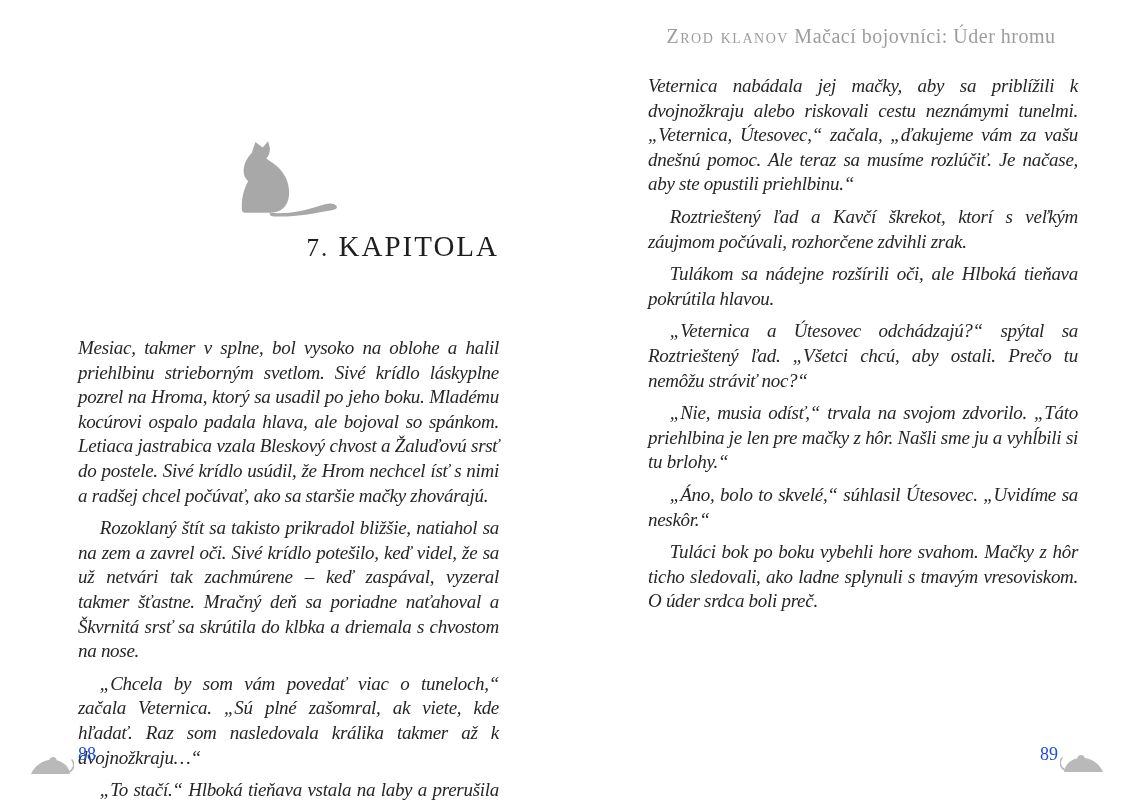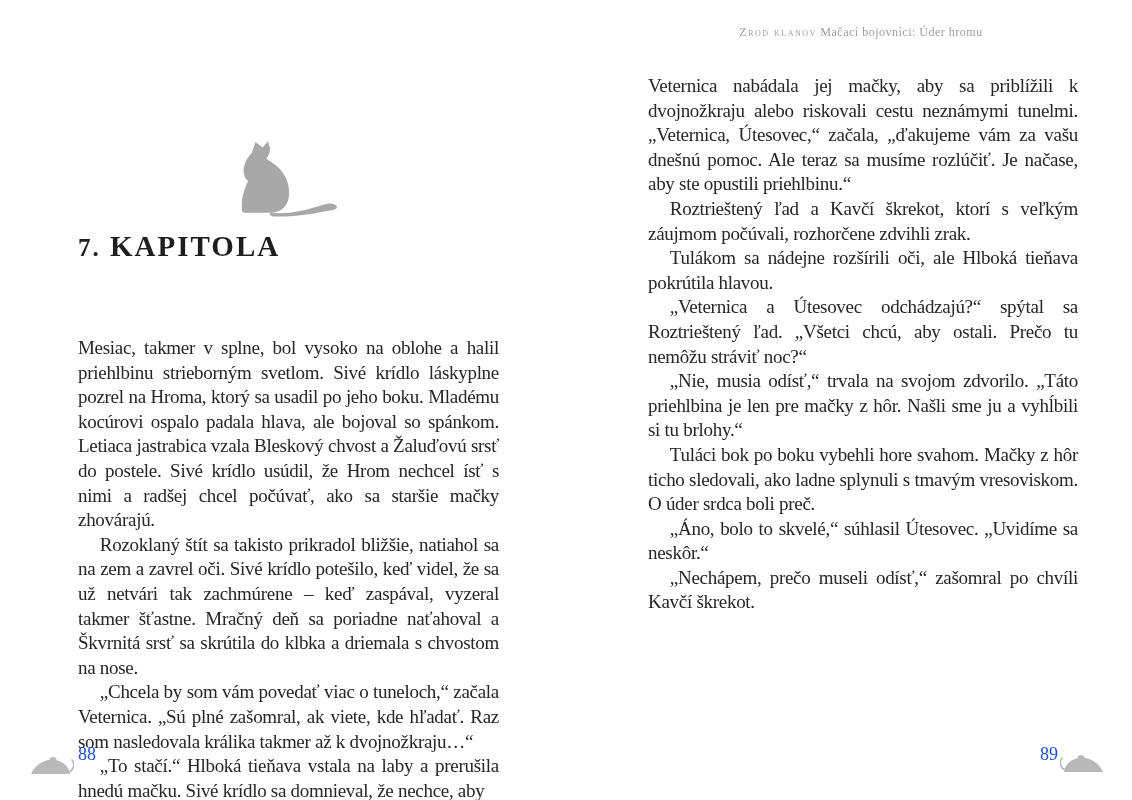--- a/index.html
+++ b/index.html
@@ -4,42 +4,42 @@
 <style>
   html,body{margin:0;padding:0;}
   body{
     width:1132px;height:800px;position:relative;overflow:hidden;
     background:#ffffff;
     font-family:"Liberation Serif","DejaVu Serif",serif;
     color:var(--text,#262626);
   }
   .running-header{
     position:absolute;left:645px;top:25px;width:432px;
-    text-align:center;font-size:12px;letter-spacing:0.5px;
+    text-align:center;font-size:20px;letter-spacing:0.5px;
     color:var(--header-gray,#9d9d9d);
     white-space:nowrap;
   }
   .running-header .sc{font-variant:small-caps;letter-spacing:1.5px;}
   
   .left-page{position:absolute;left:78px;top:0;width:421px;height:800px;}
   .cat-wrap{position:absolute;left:0;top:136px;width:421px;text-align:center;color:var(--silhouette-gray,#a8a8a8);}
   .cat-wrap svg{width:118px;height:92px;}
   .chapter-heading{
-    position:absolute;left:0;top:230px;width:421px;text-align:left;
-    font-size:29px;letter-spacing:2px;color:#1e1e1e;white-space:nowrap;font-weight:bold;
+    position:absolute;left:0;top:230px;width:421px;text-align:right;
+    font-size:29px;letter-spacing:2px;color:#1e1e1e;white-space:nowrap;
   }
   .chapter-heading .chap-num{font-size:25px;}
   .body-text{
     text-align:justify;font-size:19px;line-height:24.6px;letter-spacing:-0.015em;
   }
   .left-body{position:absolute;left:0;top:336px;width:421px;}
   
   .right-body{position:absolute;left:648px;top:74px;width:430px;}
-  .body-text p{margin:0;}
-  .body-text p.indent{text-indent:1.15em;}
+  .body-text p{margin:0;font-style:italic;}
+  .body-text p.indent{text-indent:1.15em;margin-top:8px;}
   
   .pagenum{position:absolute;font-size:18px;color:#1d4ed8;}
   .pn-left{left:78px;top:744px;}
   .pn-right{left:1040px;top:744px;text-align:right;}
   .mouse{position:absolute;color:#b9b9b9;}
   .mouse svg{width:46px;height:26px;display:block;}
   .mouse-left{left:28px;top:752px;}
   .mouse-right{left:1060px;top:750px;}
   .mouse-right svg{transform:scaleX(-1);}
 </style>
@@ -72,23 +72,22 @@
     <p class="indent">„To stačí.“ Hlboká tieňava vstala na laby a prerušila hnedú mačku. Sivé krídlo sa domnieval, že nechce, aby</p>
   </div>
 </div>
 
 <div class="right-body body-text">
   <p>Veternica nabádala jej mačky, aby sa priblížili k dvojnožkraju alebo riskovali cestu neznámymi tunelmi. „Veternica, Útesovec,“ začala, „ďakujeme vám za vašu dnešnú pomoc. Ale teraz sa musíme rozlúčiť. Je načase, aby ste opustili priehlbinu.“</p>
   <p class="indent">Roztrieštený ľad a Kavčí škrekot, ktorí s veľkým záujmom počúvali, rozhorčene zdvihli zrak.</p>
   <p class="indent">Tulákom sa nádejne rozšírili oči, ale Hlboká tieňava pokrútila hlavou.</p>
   <p class="indent">„Veternica a Útesovec odchádzajú?“ spýtal sa Roztrieštený ľad. „Všetci chcú, aby ostali. Prečo tu nemôžu stráviť noc?“</p>
   <p class="indent">„Nie, musia odísť,“ trvala na svojom zdvorilo. „Táto priehlbina je len pre mačky z hôr. Našli sme ju a vyhĺbili si tu brlohy.“</p>
+  <p class="indent">„Áno, bolo to skvelé,“ súhlasil Útesovec. „Uvidíme sa neskôr.“</p>
   <p class="indent">Tuláci bok po boku vybehli hore svahom. Mačky z hôr ticho sledovali, ako ladne splynuli s tmavým vresoviskom. O úder srdca boli preč.</p>
-  <p class="indent">„Áno, bolo to skvelé,“ súhlasil Útesovec. „Uvidíme sa neskôr.“</p>
-  <p class="indent">„Nechápem, prečo museli odísť,“ zašomral po chvíli Kavčí škrekot.</p>
 </div>
 
 <div class="mouse mouse-left">
   <svg viewBox="0 0 46 26" aria-hidden="true">
     <path fill="currentColor" d="M3,22 C6,15 13,9 21,8 C30,7 38,11 41,18 L42,22 Z"></path>
     <circle fill="currentColor" cx="25" cy="8.5" r="3.6"></circle>
     <path fill="none" stroke="currentColor" stroke-width="1.6" stroke-linecap="round" d="M41,20 C46,18 47,12 44,8"></path>
   </svg>
 </div>
 <div class="pagenum pn-left">88</div>

